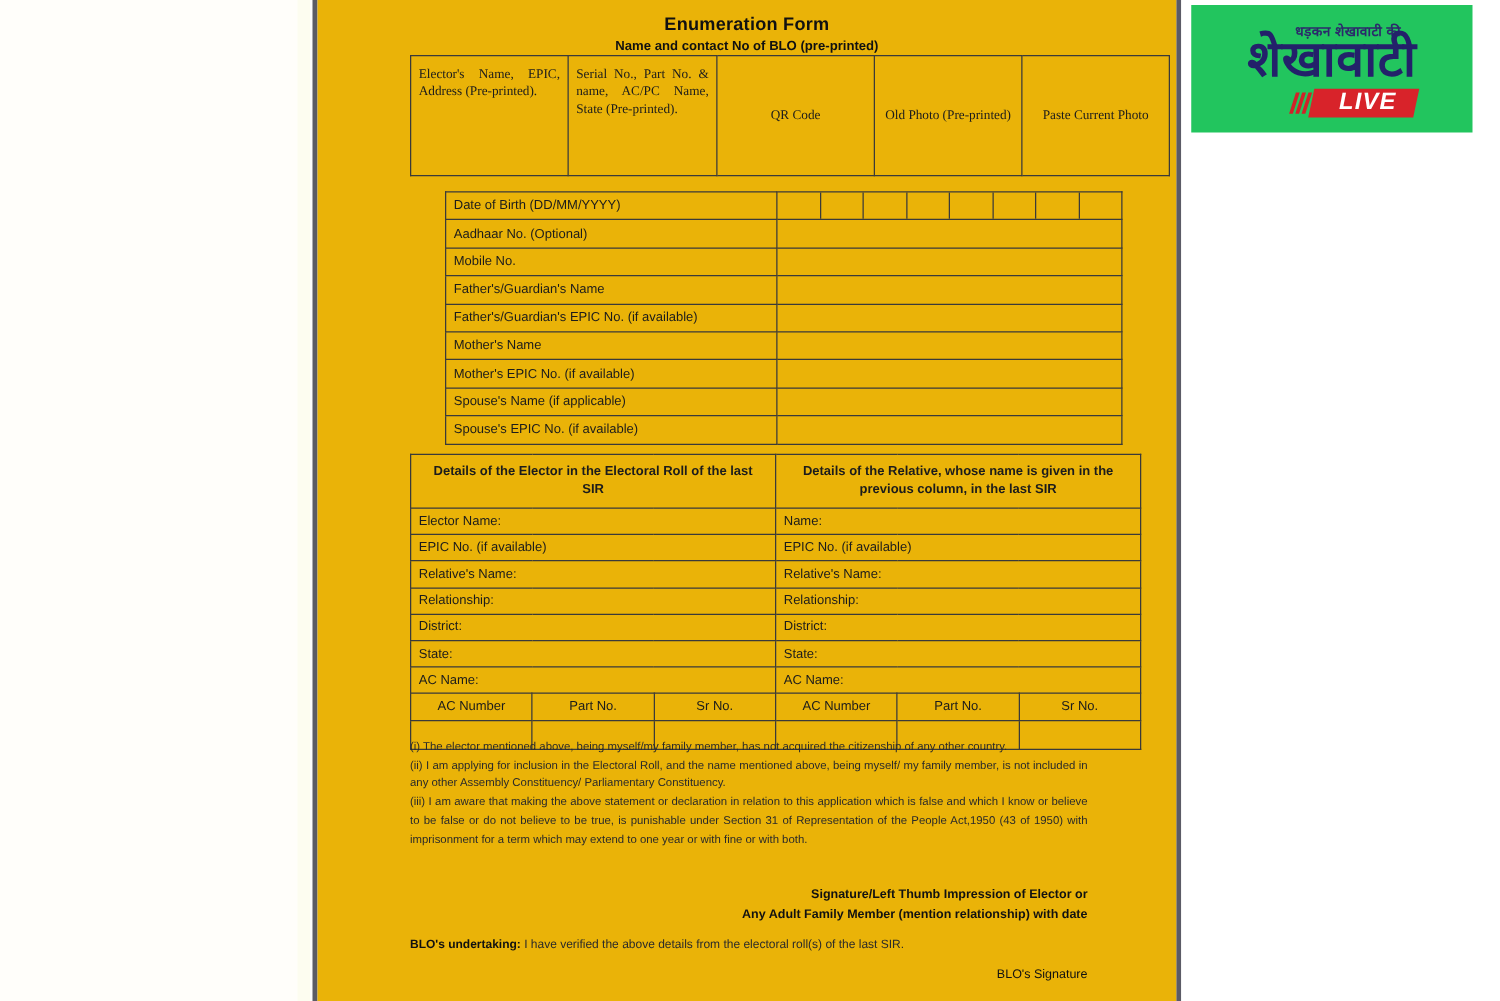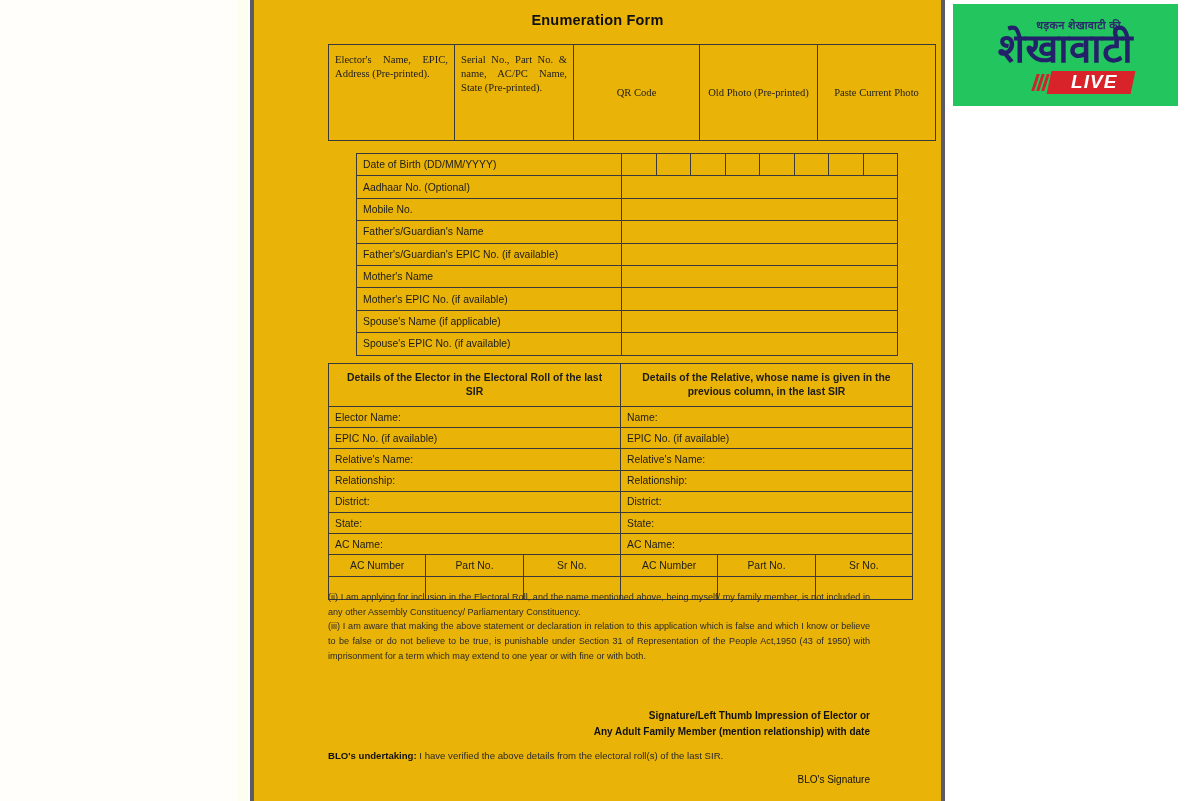--- a/index.html
+++ b/index.html
@@ -269,20 +269,21 @@
   <div class="margin-left"></div>
   <div class="margin-left-tint"></div>
   <div class="rule-left"></div>
   <div class="rule-right"></div>
   <div class="margin-right"></div>
 </div>
 
 <div class="sheet">
 
   <div class="doc-title">Enumeration Form</div>
+  <div class="doc-subtitle">Name and contact No of BLO (pre-printed)</div>
 
   <table class="tbl-header">
     <tbody>
         <tr>
       <td class="cell-justify" style="width:113px">Elector's Name, EPIC, Address (Pre-printed).</td>
       <td class="cell-justify" style="width:106px">Serial No., Part No. &amp; name, AC/PC Name, State (Pre-printed).</td>
       <td class="cell-center" style="width:113px">QR Code</td>
       <td class="cell-center" style="width:105px">Old Photo (Pre-printed)</td>
       <td class="cell-center" style="width:105px">Paste Current Photo</td>
     </tr>
@@ -388,20 +389,21 @@
       <td class="blankcell"></td>
       <td class="blankcell"></td>
       <td class="blankcell"></td>
       <td class="blankcell"></td>
       <td class="blankcell"></td>
     </tr>
   </tbody>
     </table>
 
   <div class="declarations">
+    <p>(i) The elector mentioned above, being myself/my family member, has not acquired the citizenship of any other country.</p>
     <p>(ii) I am applying for inclusion in the Electoral Roll, and the name mentioned above, being myself/ my family member, is not included in any other Assembly Constituency/ Parliamentary Constituency.</p>
     <p>(iii) I am aware that making the above statement or declaration in relation to this application which is false and which I know or believe to be false or do not believe to be true, is punishable under Section 31 of Representation of the People Act,1950 (43 of 1950) with imprisonment for a term which may extend to one year or with fine or with both.</p>
   </div>
 
   <div class="sig-block">
     <div>Signature/Left Thumb Impression of Elector or</div>
     <div>Any Adult Family Member (mention relationship) with date</div>
   </div>
 
   <div class="blo-undertaking">

